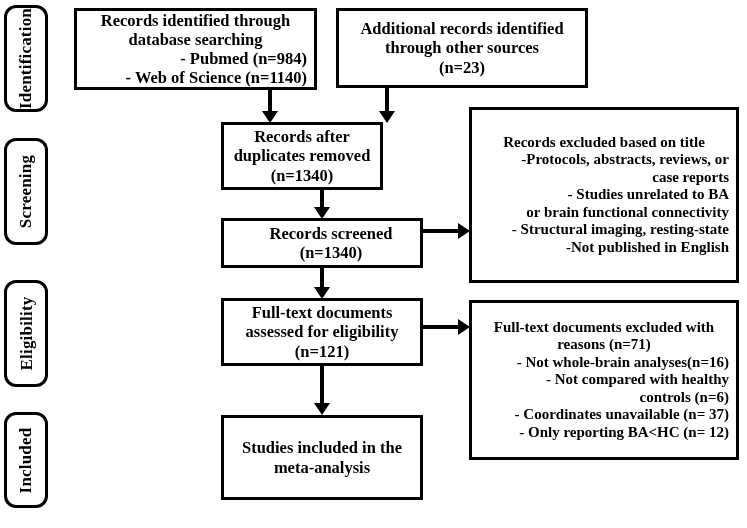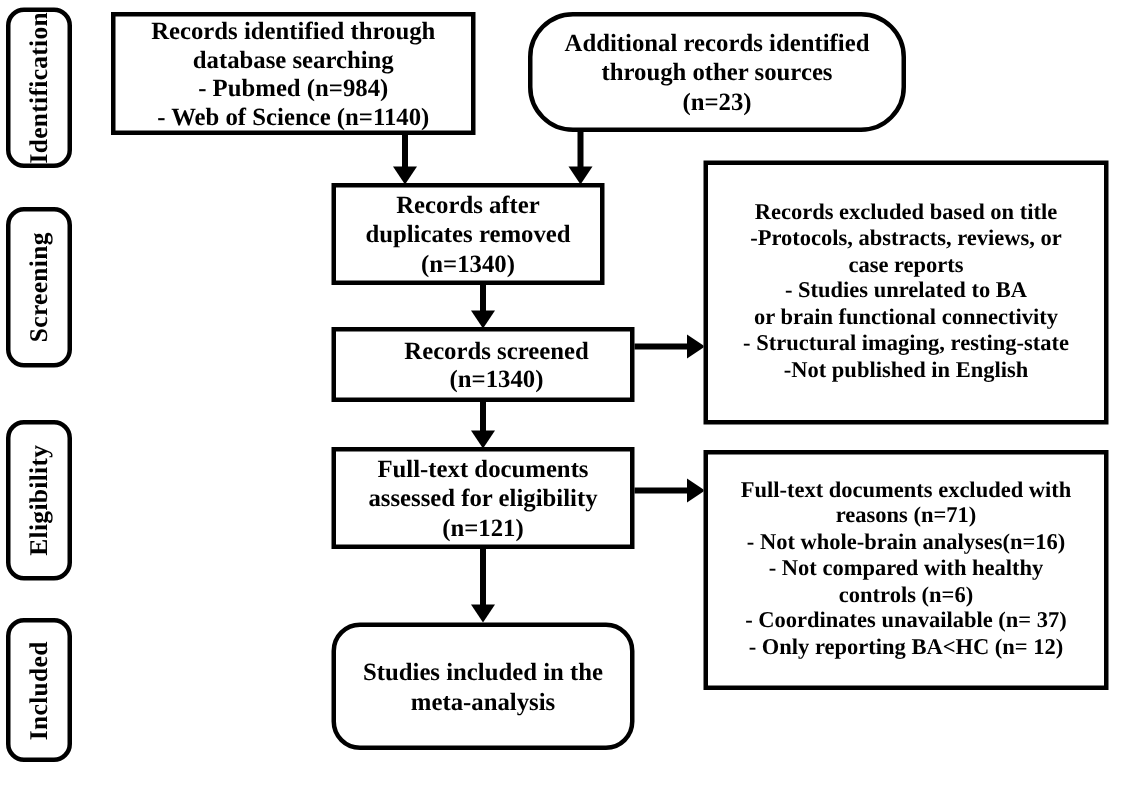--- a/index.html
+++ b/index.html
@@ -47,21 +47,21 @@
     color: #000000;
     font-weight: bold;
     display: flex;
     flex-direction: column;
     justify-content: center;
   }
   .flow-box .ctr {
     text-align: center;
   }
   .flow-box .lft {
-    text-align: center;
+    text-align: right;
   }
   .box-pad-c { padding: 2px 6px; }
   .box-pad-l { padding: 2px 7px; }
 
   .fs16 { font-size: 16.5px; line-height: 1.16; }
   .fs145 { font-size: 15px; line-height: 1.17; }
 
   
   .vline {
     position: absolute;
@@ -111,33 +111,33 @@
     <span class="stage-label">Included</span>
   </div>
 
   <div class="flow-box box-pad-l" style="left:74px; top:8px; width:243px; height:82px;">
     <div class="ctr fs16">Records identified through</div>
     <div class="ctr fs16">database searching</div>
     <div class="lft fs16">- Pubmed (n=984)</div>
     <div class="lft fs16">- Web of Science (n=1140)</div>
   </div>
 
-  <div class="flow-box box-pad-c" style="left:352px; top:8px; width:252px; height:80px;border-radius:30px;">
+  <div class="flow-box box-pad-c" style="left:336px; top:8px; width:252px; height:80px;">
     <div class="ctr fs16">Additional records identified</div>
     <div class="ctr fs16">through other sources</div>
     <div class="ctr fs16">(n=23)</div>
   </div>
 
   <div class="vline" style="left:268px; top:90px; height:24px;"></div>
   <div class="arrow-down" style="left:262px; top:111px;"></div>
 
   <div class="vline" style="left:385px; top:88px; height:26px;"></div>
   <div class="arrow-down" style="left:379px; top:111px;"></div>
 
-  <div class="flow-box box-pad-c" style="left:221px; top:122px; width:182px; height:68px;">
+  <div class="flow-box box-pad-c" style="left:221px; top:122px; width:162px; height:68px;">
     <div class="ctr fs16">Records after</div>
     <div class="ctr fs16">duplicates removed</div>
     <div class="ctr fs16">(n=1340)</div>
   </div>
 
   <div class="vline" style="left:320px; top:190px; height:20px;"></div>
   <div class="arrow-down" style="left:314px; top:207px;"></div>
 
   <div class="flow-box box-pad-c" style="left:221px; top:218px; width:202px; height:50px;padding-left:24px;">
     <div class="ctr fs16">Records screened</div>
@@ -175,18 +175,18 @@
     <div class="lft fs145">- Not whole-brain analyses(n=16)</div>
     <div class="lft fs145">- Not compared with healthy</div>
     <div class="lft fs145">controls (n=6)</div>
     <div class="lft fs145">- Coordinates unavailable (n= 37)</div>
     <div class="lft fs145">- Only reporting BA&lt;HC (n= 12)</div>
   </div>
 
   <div class="vline" style="left:320px; top:366px; height:40px;"></div>
   <div class="arrow-down" style="left:314px; top:403px;"></div>
 
-  <div class="flow-box box-pad-c" style="left:221px; top:415px; width:202px; height:85px;border-radius:19px;">
+  <div class="flow-box box-pad-c" style="left:221px; top:415px; width:202px; height:85px;">
     <div class="ctr fs16">Studies included in the</div>
     <div class="ctr fs16">meta-analysis</div>
   </div>
 
 </div>
 
 </body></html>

